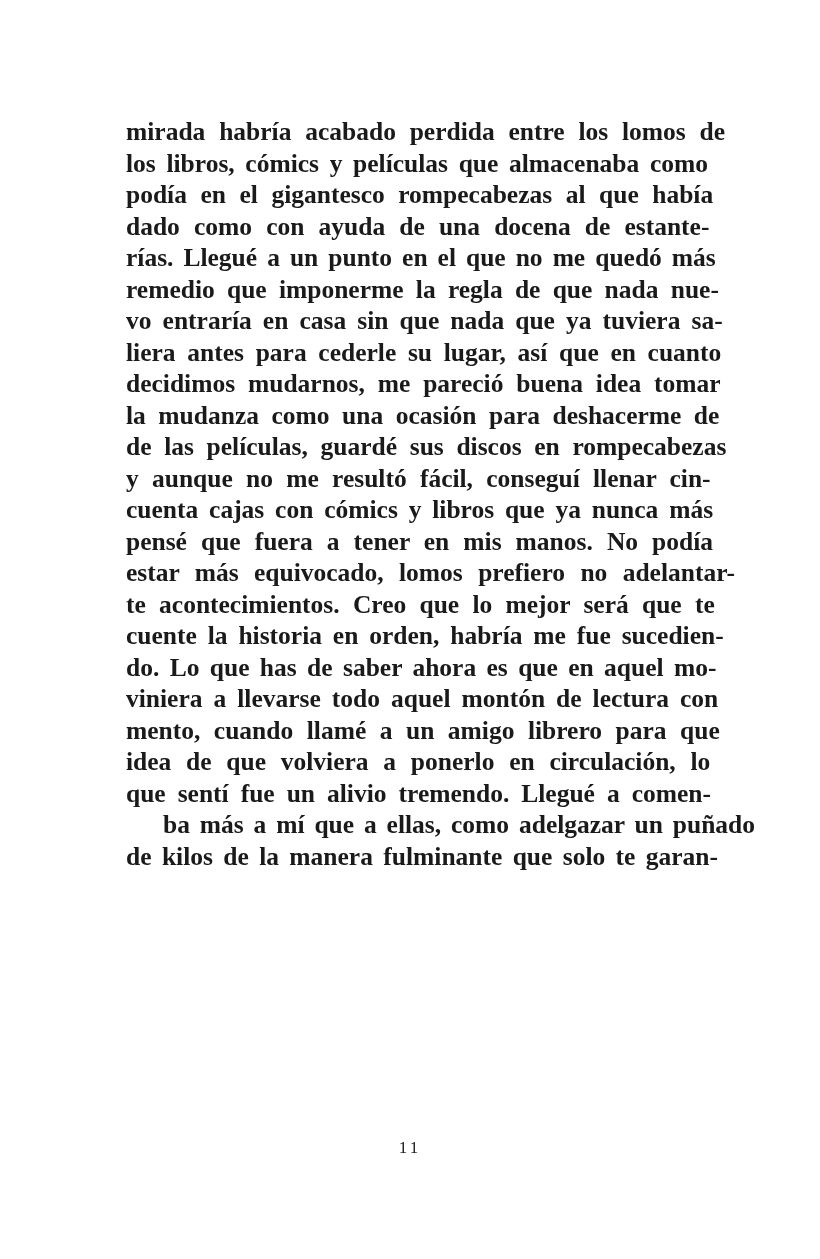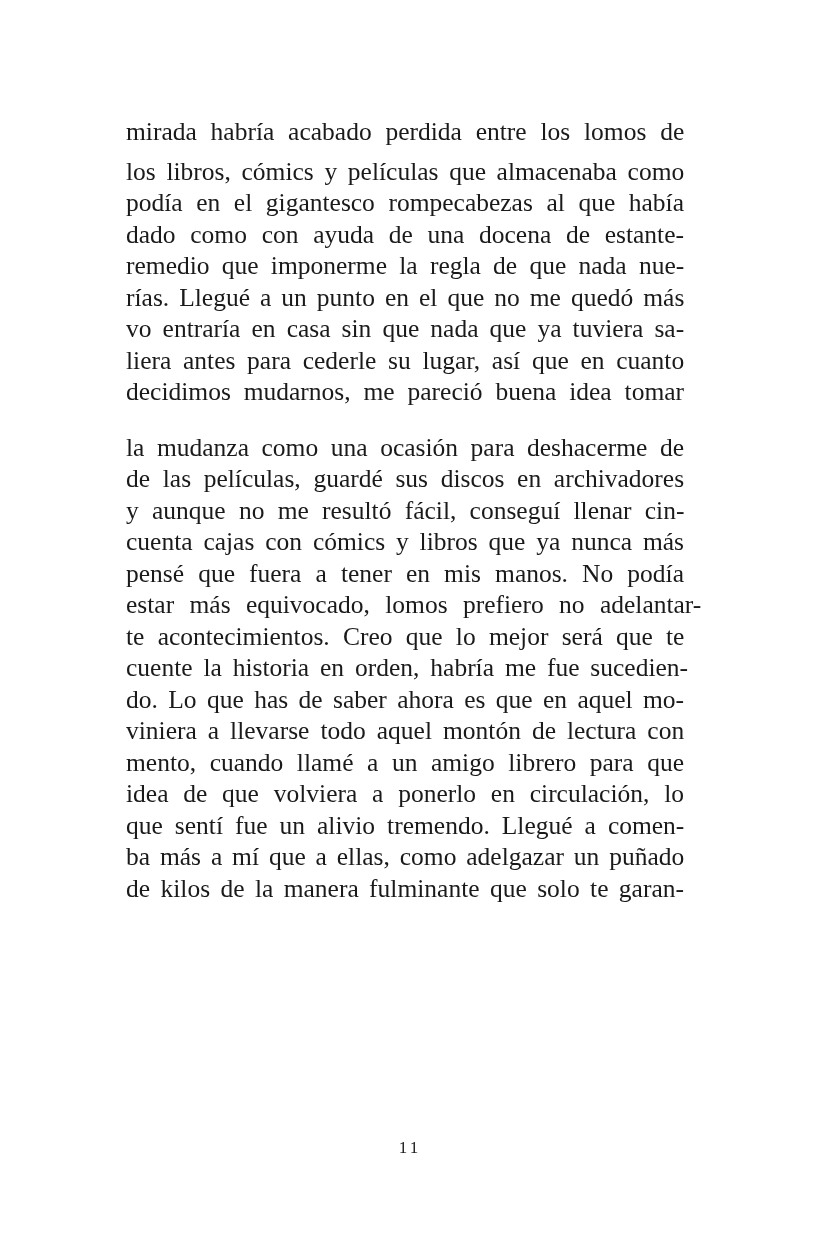--- a/index.html
+++ b/index.html
@@ -30,20 +30,21 @@
     color: #1a1a1a;
   }
   .line {
     display: block;
     height: 31.5px;
     line-height: 31.5px;
     text-align: justify;
     text-align-last: justify;
     white-space: nowrap;
     overflow: visible;
+    font-weight: bold;
   }
   .line.last {
     text-align-last: justify;
   }
   .page-number {
     position: absolute;
     left: 0;
     width: 820px;
     top: 1138px;
     text-align: center;
@@ -52,38 +53,38 @@
     letter-spacing: 3px;
     color: #1a1a1a;
   }
 </style>
 </head>
 <body>
 
 <div class="page">
   <div class="text-block">
     <span class="line" style="display: block; width: auto; word-spacing: 7.42857px;">mirada habría acabado perdida entre los lomos de</span>
-    <span class="line" style="display: block; width: auto; word-spacing: 4.28571px; margin-top: 8px;">los libros, cómics y películas que almacenaba como</span>
+    <span class="line" style="display: block; width: auto; word-spacing: 4.28571px;">los libros, cómics y películas que almacenaba como</span>
     <span class="line" style="display: block; width: auto; word-spacing: 7.14286px;">podía en el gigantesco rompecabezas al que había</span>
     <span class="line" style="display: block; width: auto; word-spacing: 7.75px;">dado como con ayuda de una docena de estante-</span>
+    <span class="line" style="display: block; width: auto; word-spacing: 3.63636px;">rías. Llegué a un punto en el que no me quedó más</span>
     <span class="line" style="display: block; width: auto; word-spacing: 5.875px;">remedio que imponerme la regla de que nada nue-</span>
-    <span class="line" style="display: block; width: auto; word-spacing: 3.63636px;">rías. Llegué a un punto en el que no me quedó más</span>
     <span class="line" style="display: block; width: auto; word-spacing: 4.7px;">vo entraría en casa sin que nada que ya tuviera sa-</span>
     <span class="line" style="display: block; width: auto; word-spacing: 5.33333px;">liera antes para cederle su lugar, así que en cuanto</span>
     <span class="line" style="display: block; width: auto; word-spacing: 6.5px;">decidimos mudarnos, me pareció buena idea tomar</span>
-    <span class="line" style="display: block; width: auto; word-spacing: 6.14286px; margin-top: 24px;">la mudanza como una ocasión para deshacerme de</span>
-    <span class="line" style="display: block; width: auto; word-spacing: 6.28571px;">de las películas, guardé sus discos en archivadores</span>
+    <span class="line" style="display: block; width: auto; word-spacing: 6.14286px;">la mudanza como una ocasión para deshacerme de</span>
+    <span class="line" style="display: block; width: auto; word-spacing: 6.28571px;">de las películas, guardé sus discos en rompecabezas</span>
     <span class="line" style="display: block; width: auto; word-spacing: 6.875px;">y aunque no me resultó fácil, conseguí llenar cin-</span>
     <span class="line" style="display: block; width: auto; word-spacing: 4.44444px;">cuenta cajas con cómics y libros que ya nunca más</span>
     <span class="line" style="display: block; width: auto; word-spacing: 7.66667px;">pensé que fuera a tener en mis manos. No podía</span>
     <span class="line" style="display: block; width: auto; word-spacing: 9px;">estar más equivocado, lomos prefiero no adelantar-</span>
     <span class="line" style="display: block; width: auto; word-spacing: 6.875px;">te acontecimientos. Creo que lo mejor será que te</span>
     <span class="line" style="display: block; width: auto; word-spacing: 4.5px;">cuente la historia en orden, habría me fue sucedien-</span>
     <span class="line" style="display: block; width: auto; word-spacing: 4px;">do. Lo que has de saber ahora es que en aquel mo-</span>
     <span class="line" style="display: block; width: auto; word-spacing: 4.625px;">viniera a llevarse todo aquel montón de lectura con</span>
     <span class="line" style="display: block; width: auto; word-spacing: 7.125px;">mento, cuando llamé a un amigo librero para que</span>
     <span class="line" style="display: block; width: auto; word-spacing: 8.375px;">idea de que volviera a ponerlo en circulación, lo</span>
     <span class="line" style="display: block; width: auto; word-spacing: 5.625px;">que sentí fue un alivio tremendo. Llegué a comen-</span>
-    <span class="line" style="display: block; width: auto; word-spacing: 3.5px;">ba más a mí que a ellas, como adelgazar un puñado</span>
+    <span class="line" style="display: block; width: auto; word-spacing: 3.5px; margin-left: 37px;">ba más a mí que a ellas, como adelgazar un puñado</span>
     <span class="line last" style="display: block; width: auto; word-spacing: 4px;">de kilos de la manera fulminante que solo te garan-</span>
   </div>
   <div class="page-number">11</div>
 </div>
 
 </body></html>

